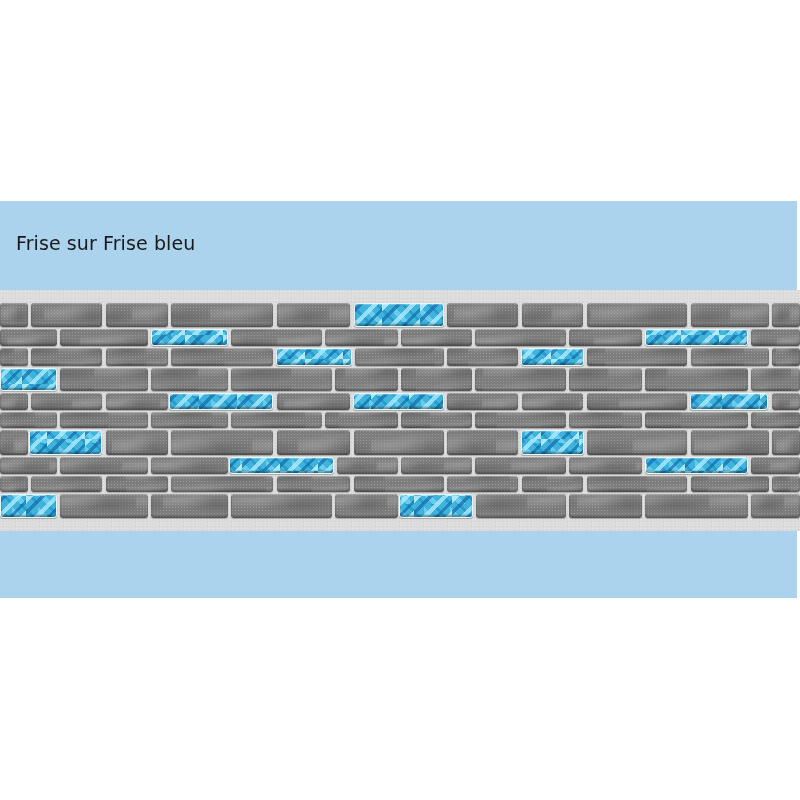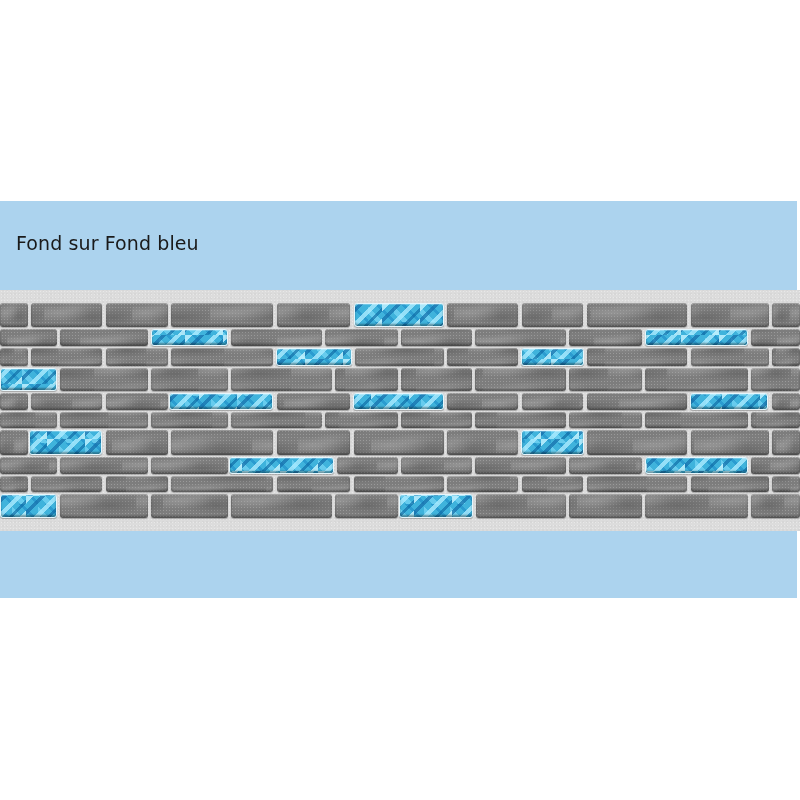--- a/index.html
+++ b/index.html
@@ -24,21 +24,21 @@
     background-image:
       linear-gradient(135deg, rgba(190,240,255,0.85) 0 12%, transparent 12% 25%, rgba(20,110,170,0.7) 25% 32%, transparent 32% 48%, rgba(170,235,255,0.8) 48% 58%, transparent 58% 70%, rgba(10,100,160,0.6) 70% 76%, transparent 76% 88%, rgba(200,245,255,0.8) 88%),
       linear-gradient(45deg, transparent 0 20%, rgba(120,215,245,0.7) 20% 35%, transparent 35% 55%, rgba(30,140,200,0.6) 55% 65%, transparent 65%);
     background-size: 38px 22px, 26px 18px;
     border: 1px solid #e6f6fc; }
 </style>
 </head>
 <body>
 
 <div class="band band-top"></div>
-<div class="title">Fond sur Fond bleu</div>
+<div class="title">Frise sur Frise bleu</div>
 <div class="frieze" id="frieze">
     <div class="brick gray" style="left: 0px; width: 28px; top: 13px; height: 24px; background-position: 0px 0px;"></div>
     <div class="brick gray" style="left: 31px; width: 71px; top: 13px; height: 24px; background-position: 13px 0px;"></div>
     <div class="brick gray" style="left: 106px; width: 62px; top: 13px; height: 24px; background-position: 26px 0px;"></div>
     <div class="brick gray" style="left: 171px; width: 102px; top: 13px; height: 24px; background-position: 39px 0px;"></div>
     <div class="brick gray" style="left: 277px; width: 73px; top: 13px; height: 24px; background-position: 52px 0px;"></div>
     <div class="brick blue" style="left: 354px; width: 90px; top: 13px; height: 24px; background-position: 65px 0px;"></div>
     <div class="brick gray" style="left: 447px; width: 71px; top: 13px; height: 24px; background-position: 78px 0px;"></div>
     <div class="brick gray" style="left: 522px; width: 61px; top: 13px; height: 24px; background-position: 91px 0px;"></div>
     <div class="brick gray" style="left: 587px; width: 100px; top: 13px; height: 24px; background-position: 104px 0px;"></div>

